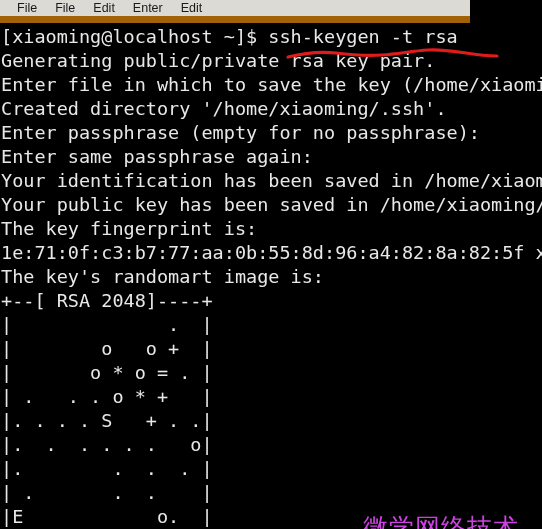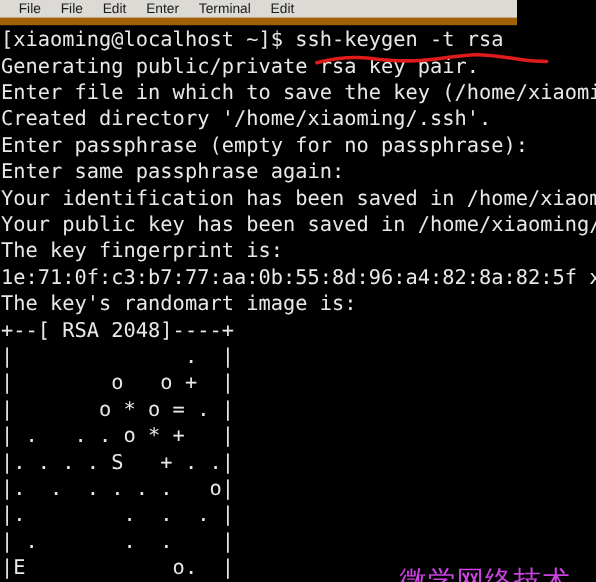--- a/index.html
+++ b/index.html
@@ -103,21 +103,20 @@
 </head>
 <body>
 
 <div id="app">
 
   <div class="menubar">
     <div class="menu-item">File</div>
     <div class="menu-item">File</div>
     <div class="menu-item">Edit</div>
     <div class="menu-item">Enter</div>
-    <div class="menu-item">Terminal</div>
     <div class="menu-item">Edit</div>
   </div>
 
   <div class="terminal" style="background: rgb(0, 0, 0);">
     <div class="term-lines" id="term-lines">
         <div class="term-line" style="color: rgb(232, 232, 232);">[xiaoming@localhost ~]$ ssh-keygen -t rsa</div>
         <div class="term-line" style="color: rgb(232, 232, 232);">Generating public/private rsa key pair.</div>
         <div class="term-line" style="color: rgb(232, 232, 232);">Enter file in which to save the key (/home/xiaoming/.ssh/id_rsa):</div>
         <div class="term-line" style="color: rgb(232, 232, 232);">Created directory '/home/xiaoming/.ssh'.</div>
         <div class="term-line" style="color: rgb(232, 232, 232);">Enter passphrase (empty for no passphrase):</div>

